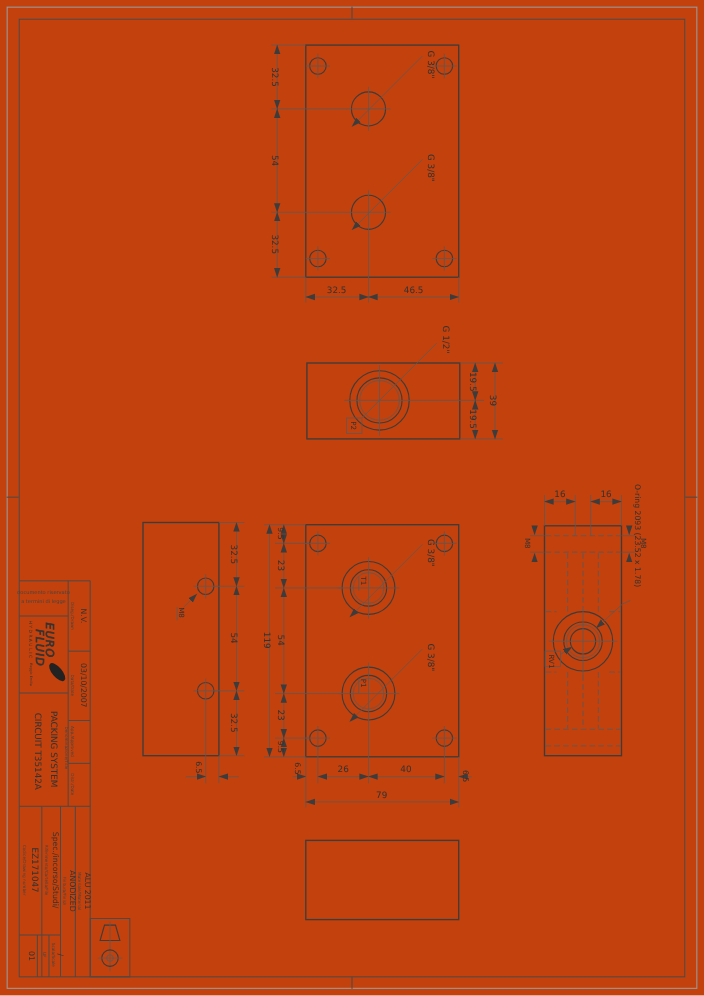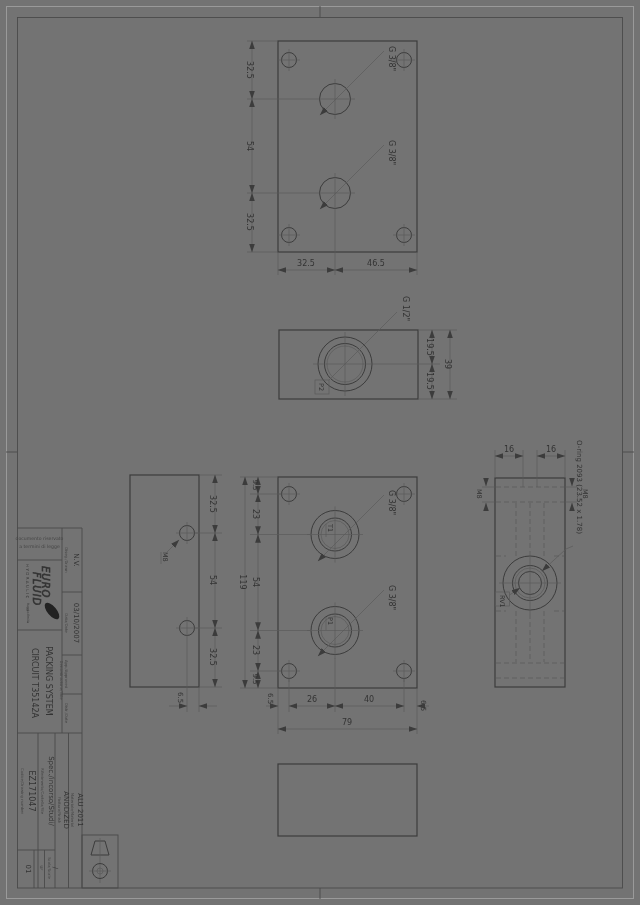--- a/index.html
+++ b/index.html
@@ -1,16 +1,16 @@
 <!DOCTYPE html>
 <html><head>
 <meta charset="utf-8">
 <style>
   html,body{margin:0;padding:0;background:#fff;}
-  #sheet{position:relative;width:640px;height:905px;background:#737373;overflow:hidden;}
+  #sheet{position:relative;width:640px;height:905px;background:#c2410c;overflow:hidden;}
   svg{position:absolute;left:0;top:0;}
   text{font-family:"DejaVu Sans",sans-serif;fill:#333;}
   .dim{font-size:8px;}
   .dimS{font-size:7px;}
   .tag{font-size:6.5px;}
   .hdr{font-size:3.8px;fill:#444;}
   .val{font-size:7px;}
   .valL{font-size:8px;}
   .legal{font-size:4.6px;fill:#444;}
   .outl{stroke:#3c3c3c;stroke-width:1.2;fill:none;}

